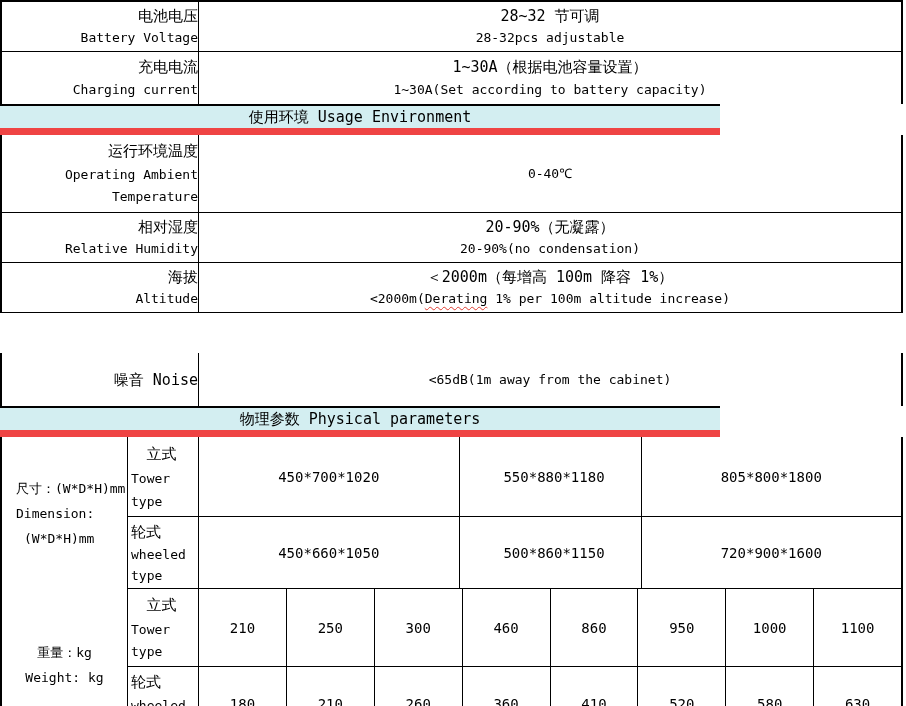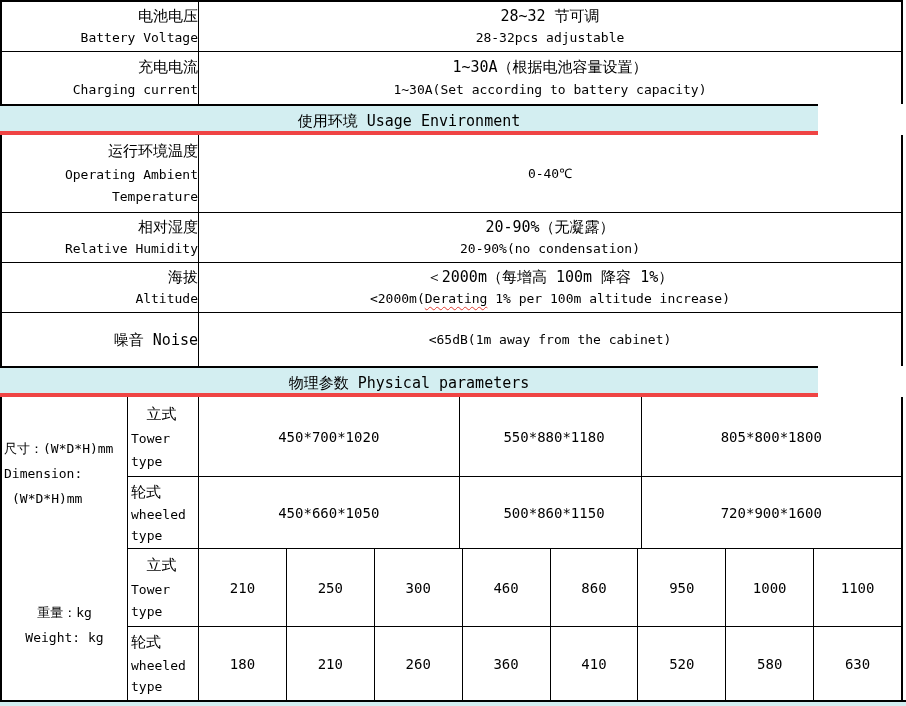--- a/index.html
+++ b/index.html
@@ -6,42 +6,42 @@
   html, body { background: #ffffff; }
   body { font-family: "DejaVu Sans Mono", "Liberation Mono", monospace; color: #000; }
   .sheet { width: 906px; height: 706px; background: #fff; overflow: hidden; }
 
   
   .trow { display: flex; width: 903px; border-left: 2px solid #000; border-right: 2px solid #000; }
   .bt2 { border-top: 2px solid #000; }
   .bb1 { border-bottom: 1px solid #000; }
 
   .h52 { height: 52px; } .h78 { height: 78px; } .h50 { height: 50px; }
-  .h53 { height: 53px; }
+  .h53 { height: 53px; margin-top: 40px; }
 
   .lbl { width: 197px; border-right: 1px solid #000; display: flex; flex-direction: column;
          justify-content: space-evenly; align-items: flex-end; text-align: center; }
   .val { flex: 1; display: flex; flex-direction: column; justify-content: space-evenly;
          align-items: center; text-align: center; }
   .zh { font-size: 15px; line-height: 1.2; white-space: nowrap; }
   .en { font-size: 13px; line-height: 1.2; white-space: nowrap; }
 
   
-  .band { width: 818px; height: 31px; background: #d3eef1; border-top: 2px solid #000;
-          border-bottom: 4px solid #ef4444; display: flex; align-items: flex-end; justify-content: center;
+  .band { width: 720px; height: 31px; background: #d3eef1; border-top: 2px solid #000;
+          border-bottom: 7px solid #ef4444; display: flex; align-items: center; justify-content: center;
           font-size: 15px; }
   .band-thin { width: 906px; height: 6px; background: #d3eef1; border-top: 2px solid #000; }
 
   
   .grp { display: flex; width: 903px; border-left: 2px solid #000; border-right: 2px solid #000; }
   .grp-dim { height: 152px; }
   .grp-wgt { height: 151px; }
   .colA { width: 126px; border-right: 1px solid #000; display: flex; flex-direction: column;
           justify-content: center; font-size: 13px; line-height: 25px; }
-  .colA.left { padding-left: 2px; text-align: left; }
+  .colA.left { padding-left: 14px; text-align: left; }
   .colA.center { text-align: center; }
   .grp-rows { flex: 1; display: flex; flex-direction: column; }
   .grow { display: flex; }
   .gr-dim-1 { height: 80px; border-bottom: 1px solid #000; }
   .gr-dim-2 { height: 72px; border-bottom: 1px solid #000; }
   .gr-wgt-1 { height: 78px; border-bottom: 1px solid #000; }
   .gr-wgt-2 { height: 73px; }
   .colB { width: 71px; border-right: 1px solid #000; display: flex; flex-direction: column;
           justify-content: space-evenly; padding-left: 3px; font-size: 13px; text-align: left; }
   .colB .cjk { font-size: 15px; }

